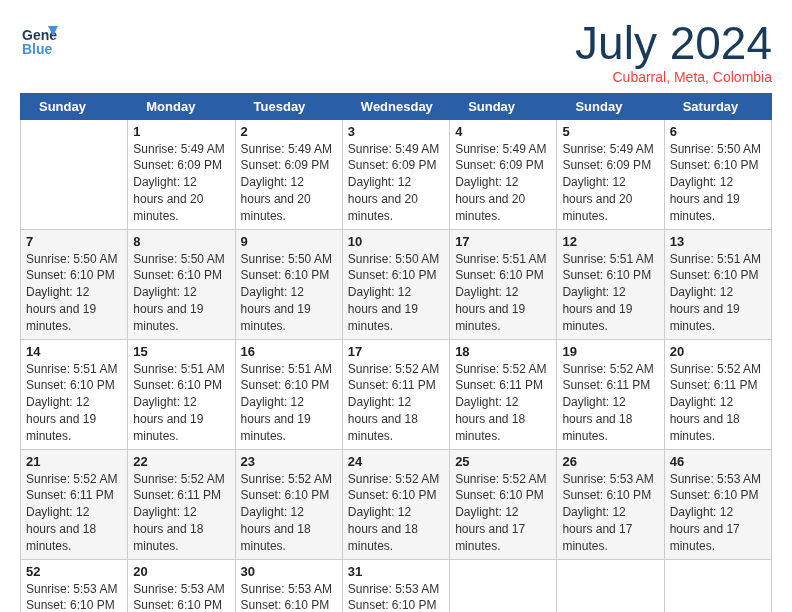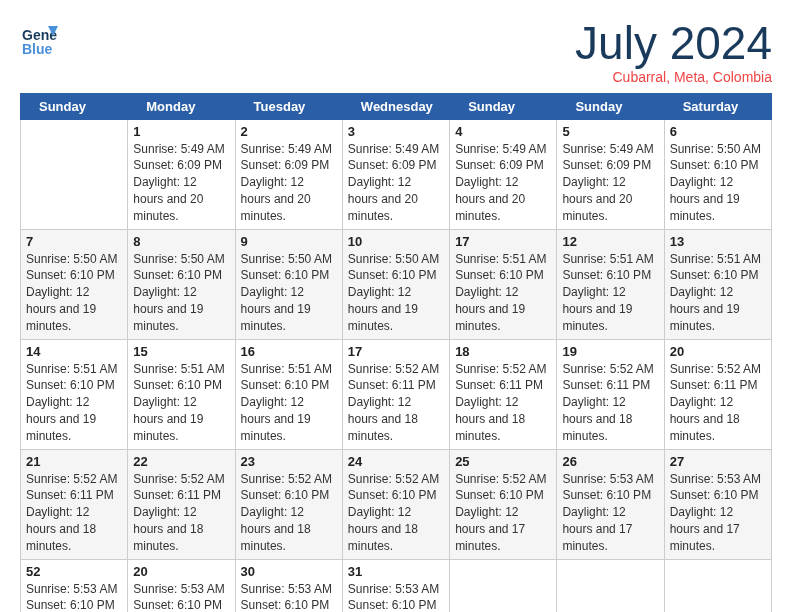--- a/index.html
+++ b/index.html
@@ -301,21 +301,21 @@
 and 17 minutes.</div>
           </td>
           <td class="alt-row">
             <span class="day-num">26</span>
             <div class="day-info">Sunrise: 5:53 AM
 Sunset: 6:10 PM
 Daylight: 12 hours
 and 17 minutes.</div>
           </td>
           <td class="alt-row">
-            <span class="day-num">27</span>
+            <span class="day-num">46</span>
             <div class="day-info">Sunrise: 5:53 AM
 Sunset: 6:10 PM
 Daylight: 12 hours
 and 17 minutes.</div>
           </td>
         </tr>
         <tr>
           <td>
             <span class="day-num">52</span>
             <div class="day-info">Sunrise: 5:53 AM

